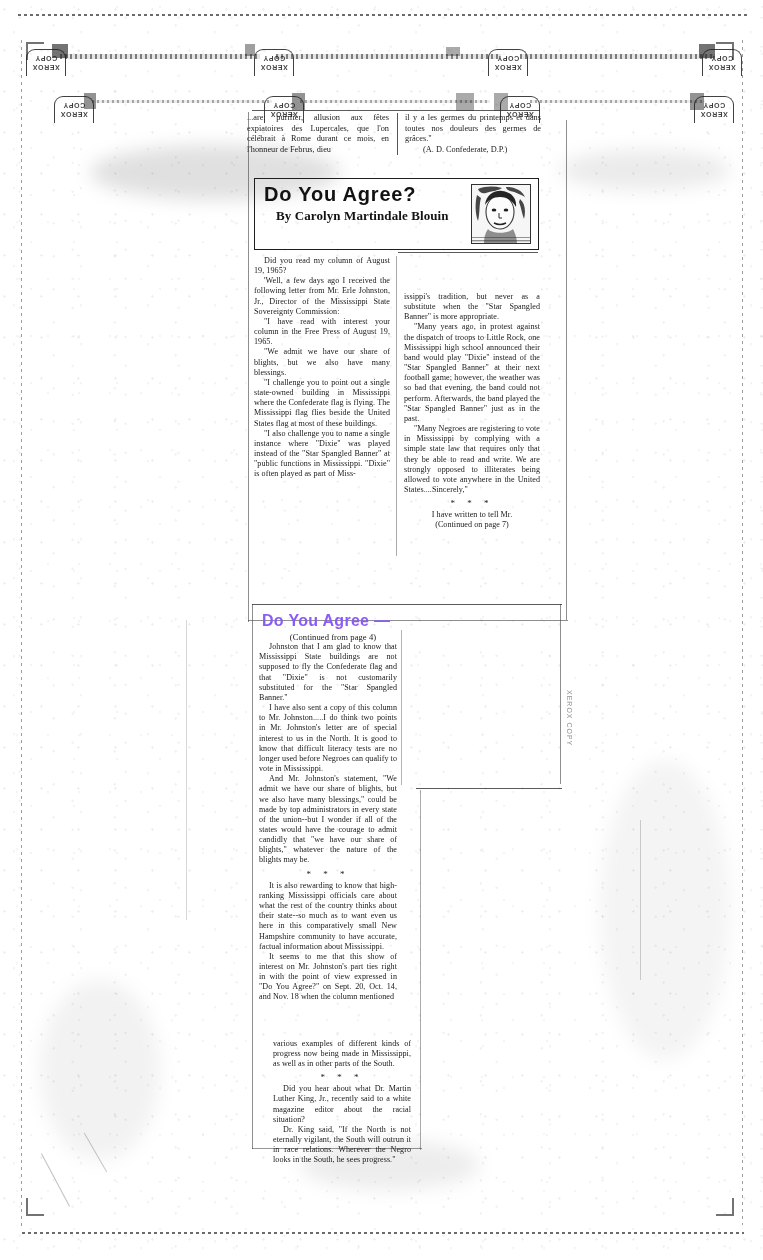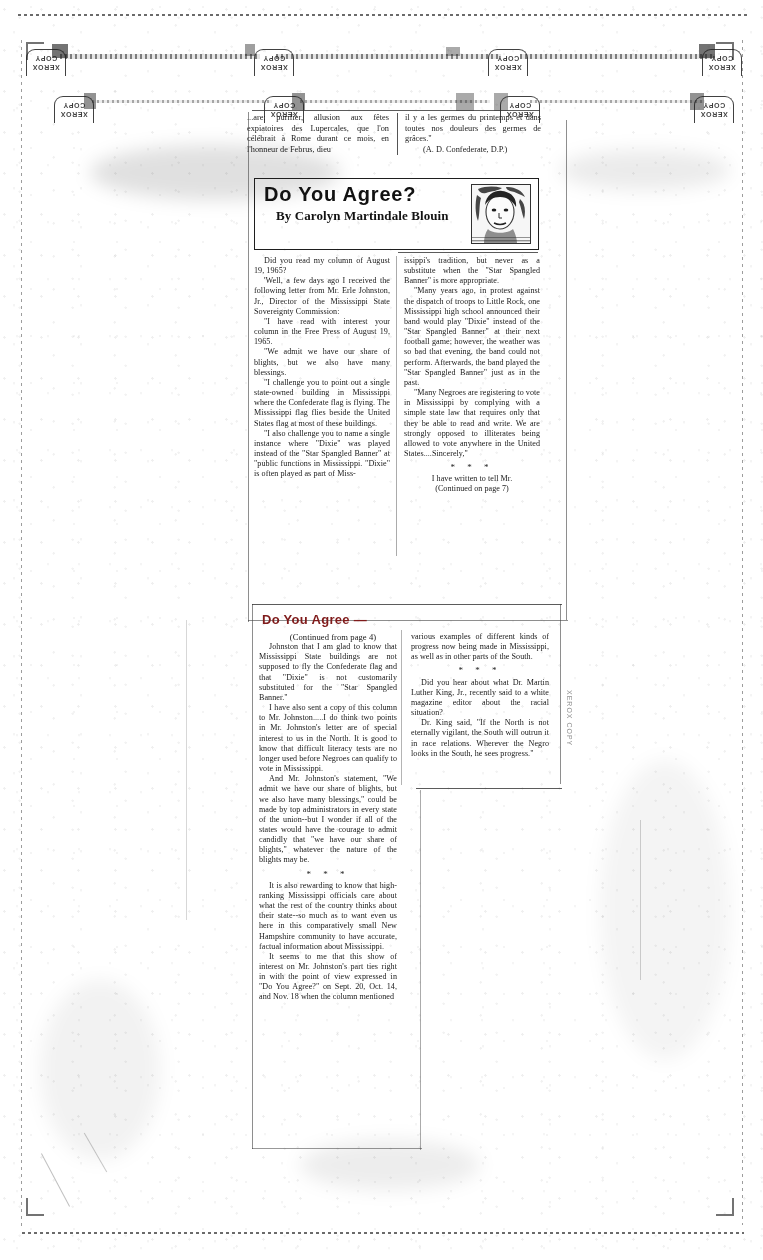--- a/index.html
+++ b/index.html
@@ -181,46 +181,46 @@
   }
   .colbody {
     font-size: 8.1px;
     line-height: 10.15px;
     color: #1a1a1a;
     text-align: justify;
     letter-spacing: .05px;
   }
   .colbody p { margin: 0 0 0 0; text-indent: 10px; }
   .colbody p.gap { margin-top: 0; }
-  .colbody p.noind { text-indent: 0; }
+  .colbody p.noind { text-indent: 0; margin-top: 36px; }
   .colbody .ctr { text-align: center; text-indent: 0; }
   .dingbat {
     text-align: center;
     letter-spacing: 5px;
     font-size: 9px;
     margin: 3px 0 2px 0;
     color: #222;
   }
 
   .art1 { left: 254px; top: 256px; width: 286px; }
   .art1 .c1 { width: 136px; }
   .art1 .c2 { width: 136px; margin-left: 14px; }
 
-  .art2 { left: 259px; top: 632px; width: 290px; }
+  .art2 { left: 259px; top: 632px; width: 290px; flex-direction: column; }
   .art2 .c1 { width: 138px; }
   .art2 .c2 { width: 138px; margin-left: 14px; }
 
   .head2 {
     position: absolute;
     left: 262px;
     top: 612px;
     font-family: "Liberation Sans", sans-serif;
-    font-size: 13px;
+    font-size: 16px;
     font-weight: bold;
-    color: #7f1d1d;
+    color: #8b5cf6;
     letter-spacing: .3px;
   }
   .contline {
     font-size: 8.6px;
     text-align: center;
     text-indent: 0;
     margin: 0 0 3px 0;
     color: #1a1a1a;
   }
 

